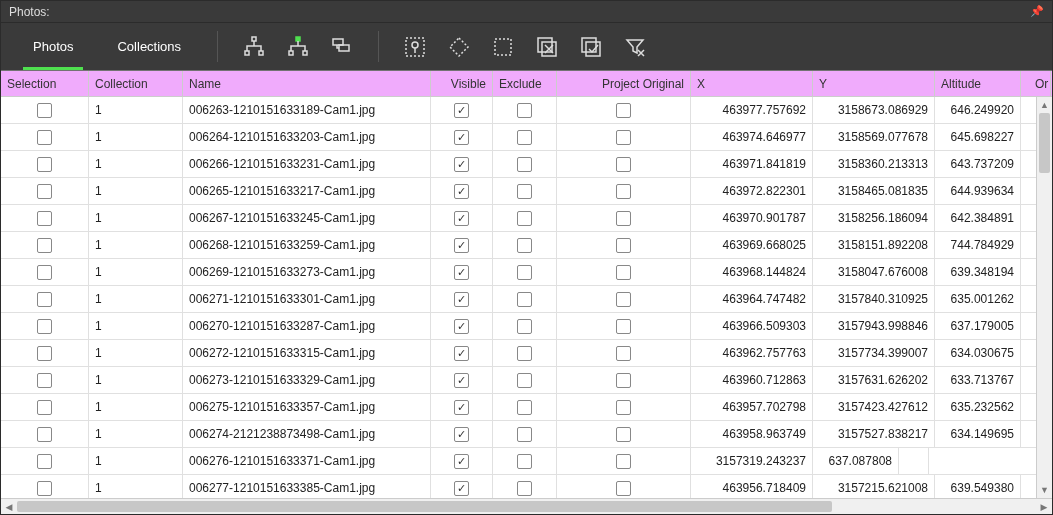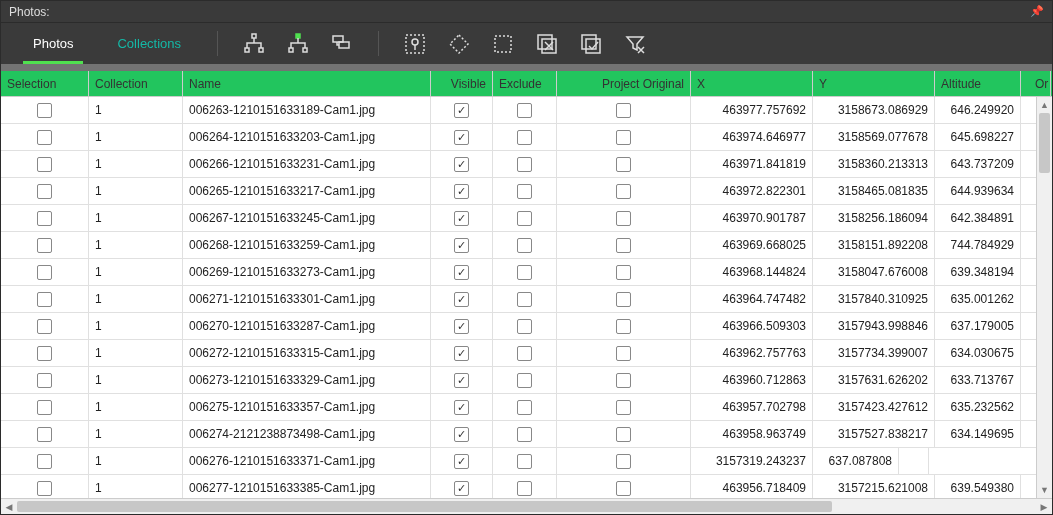--- a/index.html
+++ b/index.html
@@ -25,24 +25,24 @@
     padding: 0 8px;
     border-bottom: 1px solid #2b2b2b;
     justify-content: space-between;
   }
   .tabbar {
     height: 48px;
     background: #3a3a3a;
     display: flex;
     align-items: stretch;
     padding-left: 10px;
-    border-bottom: 7px solid #737373;
+    border-bottom: 1px solid #737373;
   }
   .tab {
-    color: #14b8a6;
+    color: #ffffff;
     padding: 0 22px;
     display: flex;
     align-items: center;
     cursor: pointer;
     position: relative;
     font-size: 13px;
   }
   .tab.active {
     color: #fff;
   }
@@ -71,21 +71,21 @@
     overflow: hidden;
     position: relative;
     display: flex;
     flex-direction: column;
   }
   .header-row, .data-row {
     display: flex;
     min-width: 100%;
   }
   .header-row {
-    background: #22c55e;
+    background: #f0abfc;
     border-bottom: 1px solid #ccc;
     height: 26px;
     color: #333;
   }
   .data-row {
     height: 27px;
     border-bottom: 1px solid #e0e0e0;
     background: #fff;
   }
   .cell {

